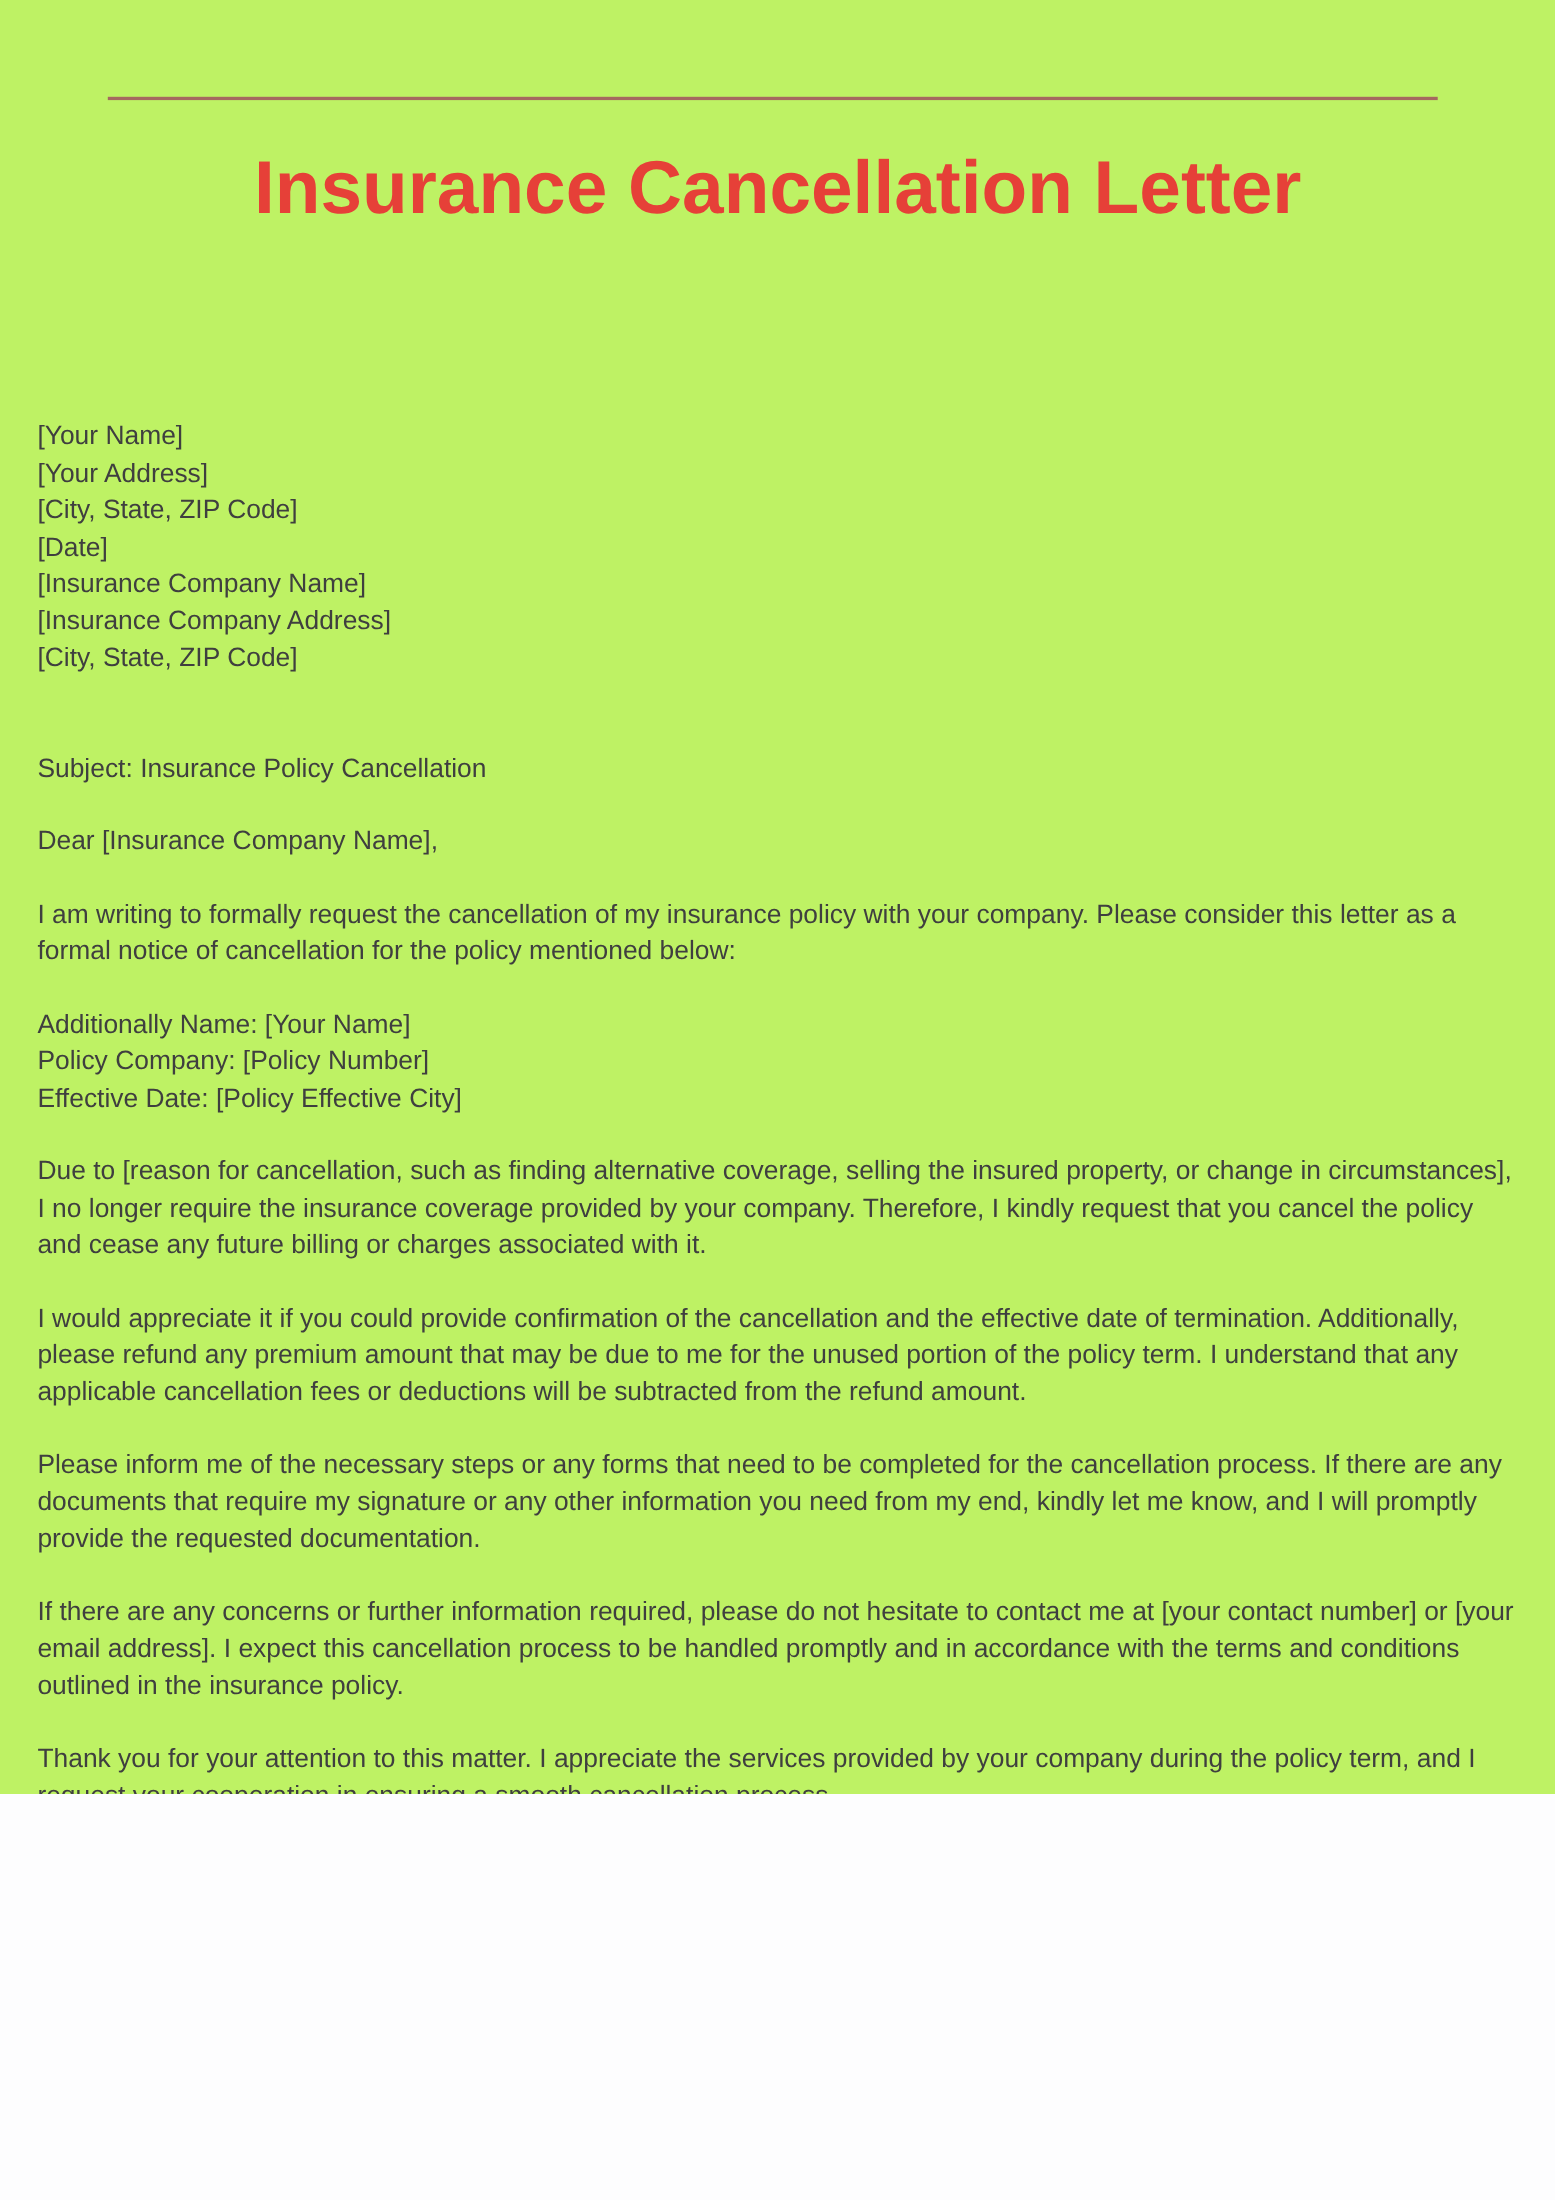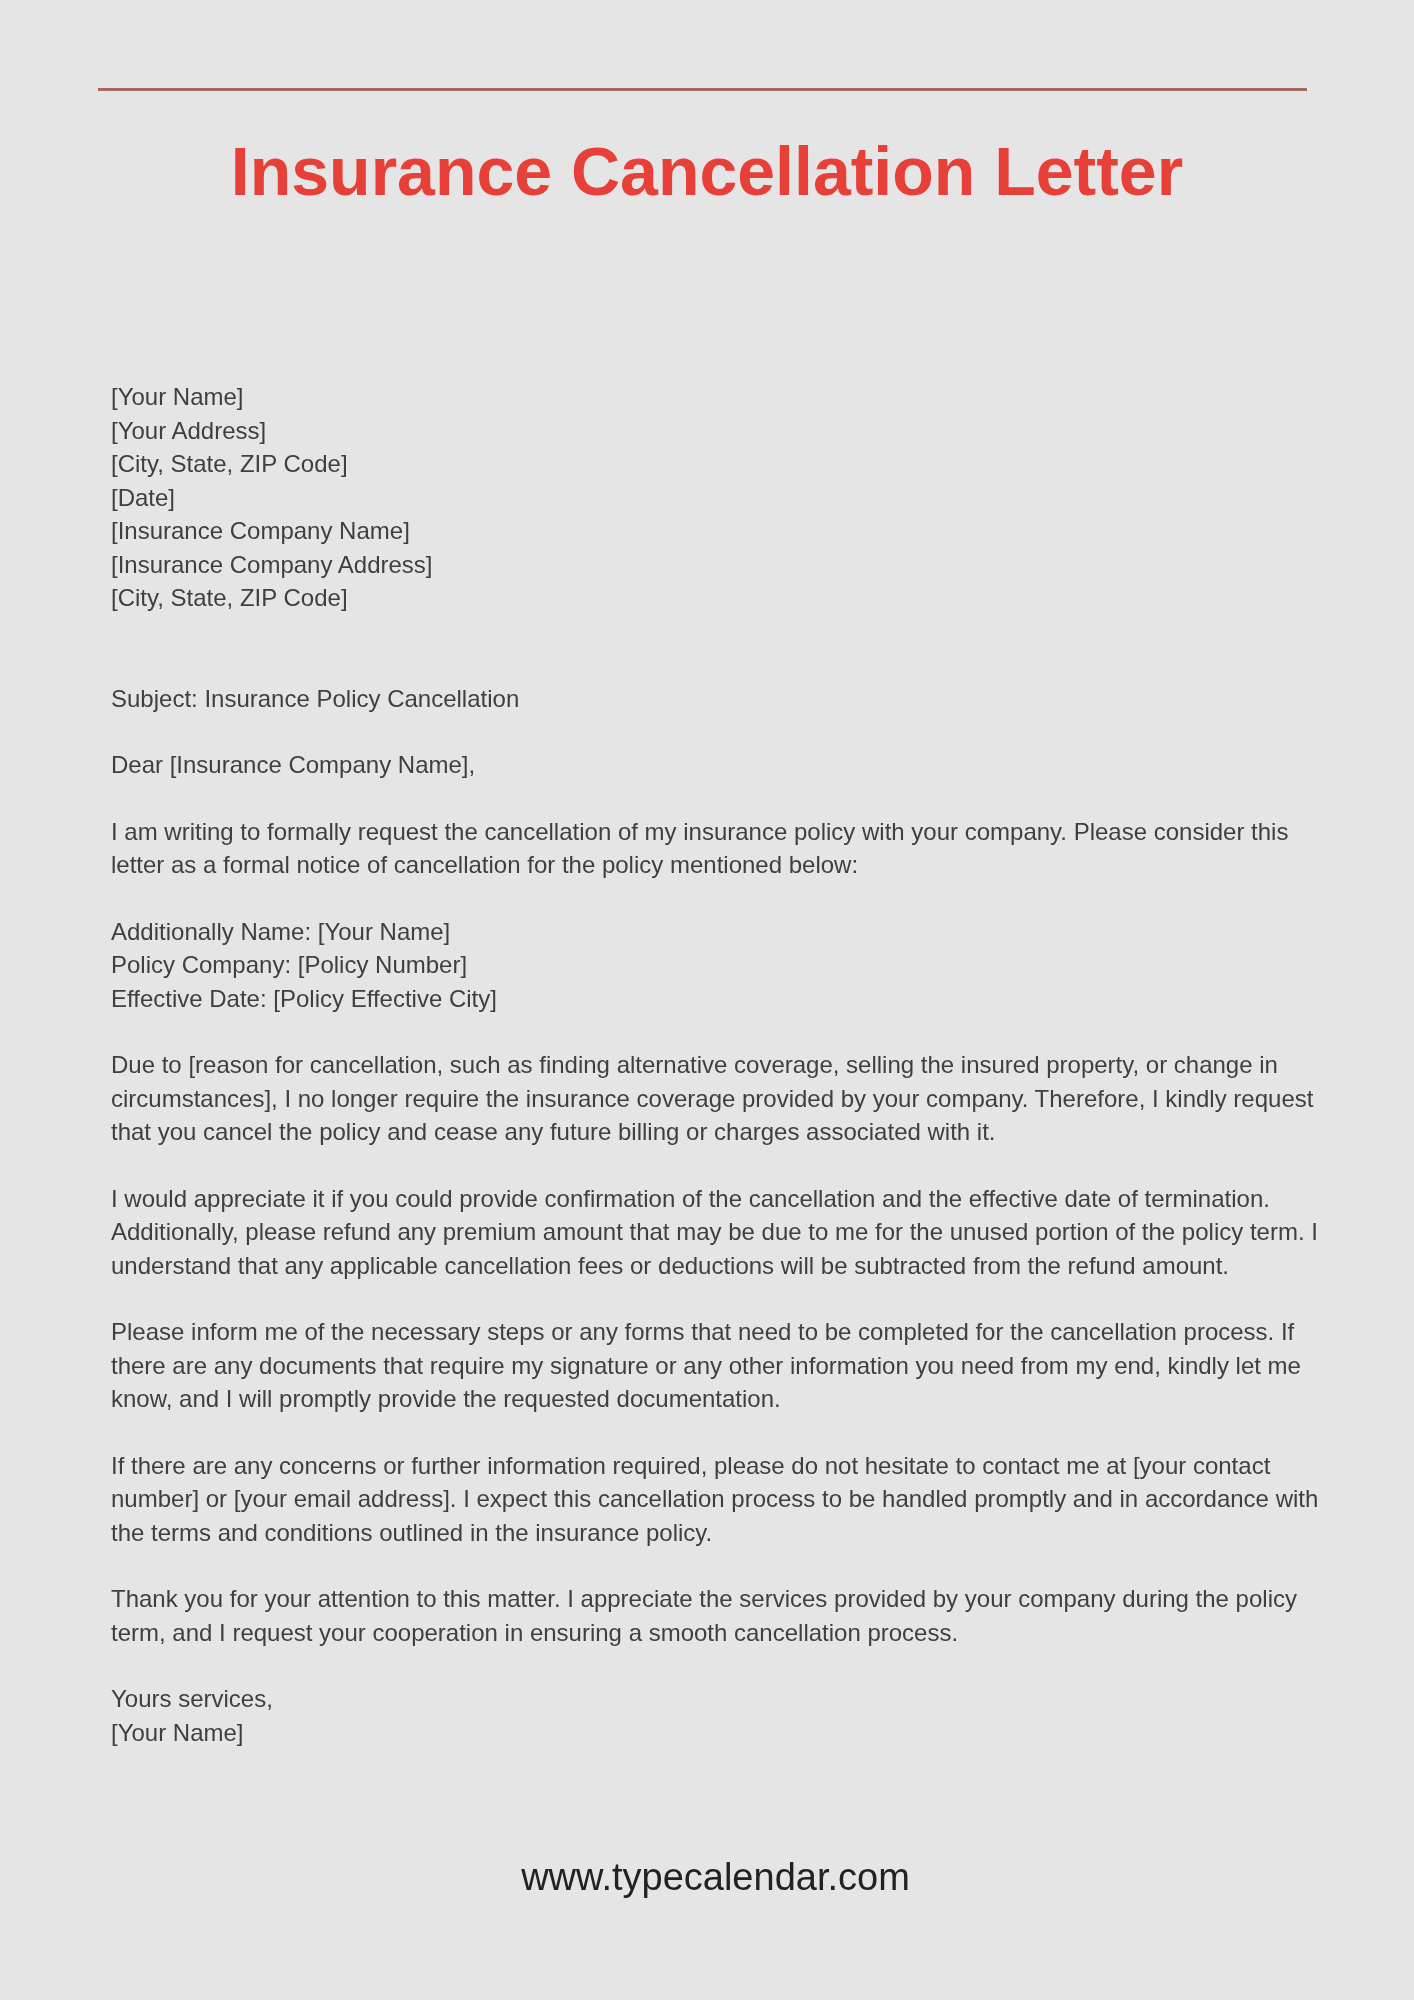--- a/index.html
+++ b/index.html
@@ -3,22 +3,22 @@
 <meta charset="utf-8">
 <style>
   html, body {
     margin: 0;
     padding: 0;
     background: #fdfdfe;
   }
   .page {
     position: relative;
     width: 1414px;
-    height: 2000px;
-    background: #e5e5e5;
+    height: 1631px;
+    background: #bef264;
     font-family: "Liberation Sans", sans-serif;
     color: #3f3f3f;
     overflow: hidden;
     box-sizing: border-box;
   }
   .divider {
     margin: 88px 0 0 98px;
     width: 1209px;
     height: 3px;
     background: #a5695f;
@@ -27,22 +27,21 @@
   .page-title {
     margin: 46px 0 0 0;
     font-size: 68px;
     line-height: 1;
     font-weight: bold;
     text-align: center;
     color: #e64038;
     letter-spacing: 0;
   }
   .content {
-    padding: 0 94px;
-    margin-left: 17px;
+    padding: 0 34px;
   }
   .block {
     font-size: 24px;
     line-height: 33.5px;
     margin: 33px 0 0 0;
   }
   .sender-block {
     margin-top: 175px;
   }
   .subject-line {

